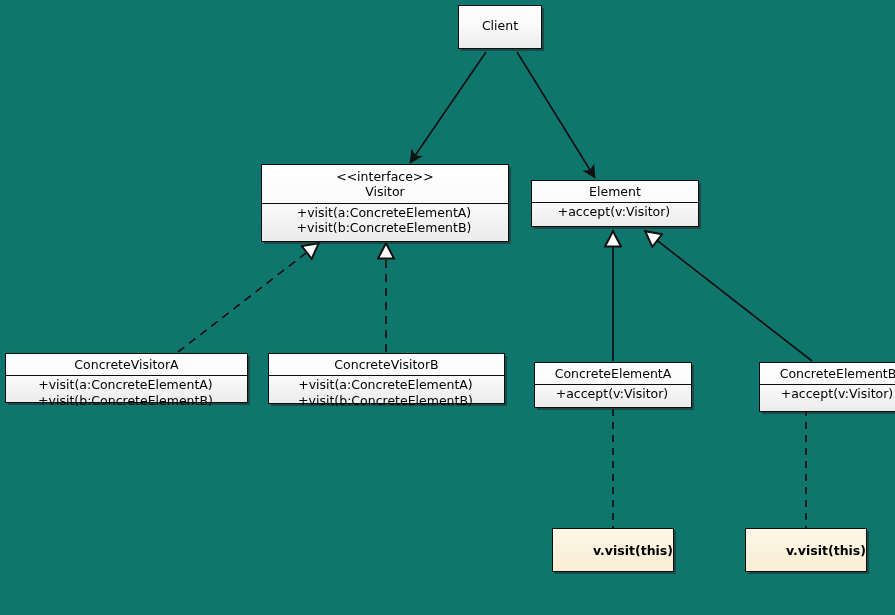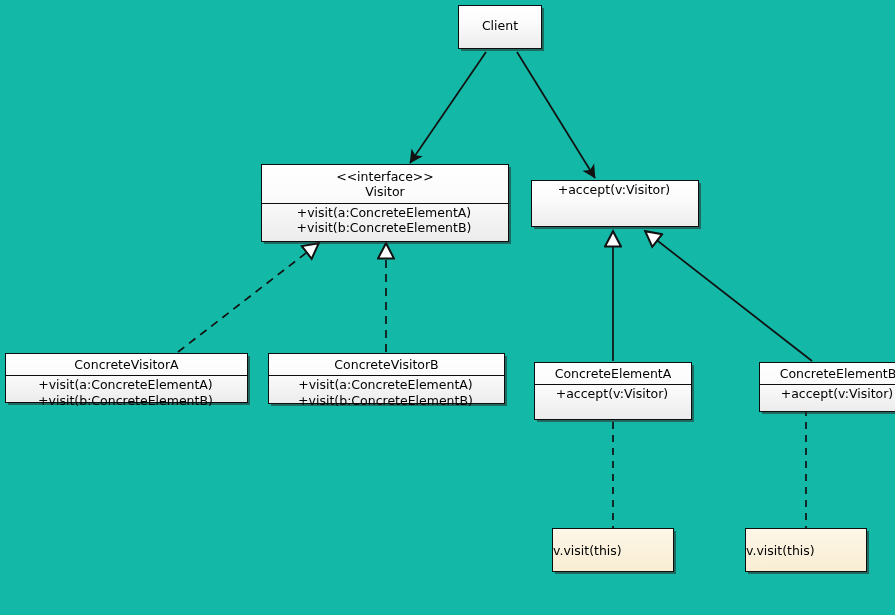--- a/index.html
+++ b/index.html
@@ -8,21 +8,21 @@
     padding: 0;
     background: #ffffff;
   }
   body {
     font-family: "DejaVu Sans", sans-serif;
   }
   #canvas {
     position: relative;
     width: 895px;
     height: 615px;
-    background: #14b8a6;
+    background: #0f766e;
     overflow: hidden;
   }
   #edges {
     position: absolute;
     left: 0;
     top: 0;
     width: 895px;
     height: 615px;
     pointer-events: none;
   }
@@ -63,24 +63,25 @@
 
   
   .uml-note {
     position: absolute;
     box-sizing: border-box;
     border: 1.4px solid #0d0d0d;
     background: linear-gradient(to bottom, #fdf7e7 0%, #f9edd4 100%);
     box-shadow: 2.5px 2.5px 0 -0.5px rgba(40,40,40,0.55);
     display: flex;
     align-items: center;
-    justify-content: flex-start;
+    justify-content: flex-end;
     font-size: 12.5px;
     color: #000000;
     z-index: 3;
+    font-weight: bold;
   }
 </style>
 </head>
 <body>
 
 <div id="canvas">
 
   <svg id="edges" viewBox="0 0 895 615" width="895" height="615" xmlns="http://www.w3.org/2000/svg">
     <defs>
       <marker id="filledArrow" viewBox="0 0 12 12" refX="10.5" refY="6" markerWidth="9" markerHeight="9" orient="auto-start-reverse">
@@ -117,20 +118,21 @@
       <div class="uml-stereotype">&lt;&lt;interface&gt;&gt;</div>
       <div class="uml-name">Visitor</div>
     </div>
     <div class="uml-section uml-member">
       <div class="uml-member-line">+visit(a:ConcreteElementA)</div>
       <div class="uml-member-line">+visit(b:ConcreteElementB)</div>
     </div>
   </div>
 
   <div class="uml-box" style="left:531px; top:180px; width:168px; height:47px;">
+    <div class="uml-section uml-name" style="padding-top:3px;">Element</div>
     <div class="uml-section uml-member">
       <div class="uml-member-line">+accept(v:Visitor)</div>
     </div>
   </div>
 
   <div class="uml-box" style="left:5px; top:353px; width:243px; height:50px;">
     <div class="uml-section uml-name" style="padding-top:3px;">ConcreteVisitorA</div>
     <div class="uml-section uml-member">
       <div class="uml-member-line">+visit(a:ConcreteElementA)</div>
       <div class="uml-member-line">+visit(b:ConcreteElementB)</div>
@@ -138,21 +140,21 @@
   </div>
 
   <div class="uml-box" style="left:268px; top:353px; width:237px; height:51px;">
     <div class="uml-section uml-name" style="padding-top:3px;">ConcreteVisitorB</div>
     <div class="uml-section uml-member">
       <div class="uml-member-line">+visit(a:ConcreteElementA)</div>
       <div class="uml-member-line">+visit(b:ConcreteElementB)</div>
     </div>
   </div>
 
-  <div class="uml-box" style="left:534px; top:362px; width:158px; height:58px;">
+  <div class="uml-box" style="left:534px; top:362px; width:158px; height:46px;">
     <div class="uml-section uml-name" style="padding-top:3px;">ConcreteElementA</div>
     <div class="uml-section uml-member">
       <div class="uml-member-line">+accept(v:Visitor)</div>
     </div>
   </div>
 
   <div class="uml-box" style="left:727px; top:362px; width:158px; height:50px;margin-left:32px;">
     <div class="uml-section uml-name" style="padding-top:3px;">ConcreteElementB</div>
     <div class="uml-section uml-member">
       <div class="uml-member-line">+accept(v:Visitor)</div>

